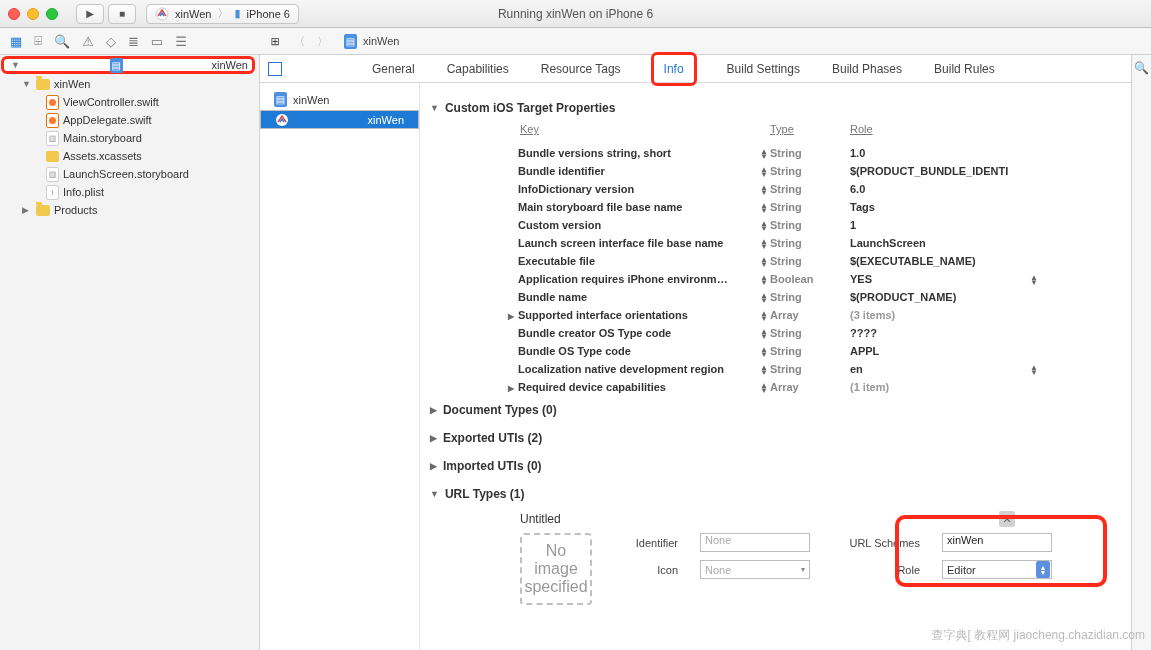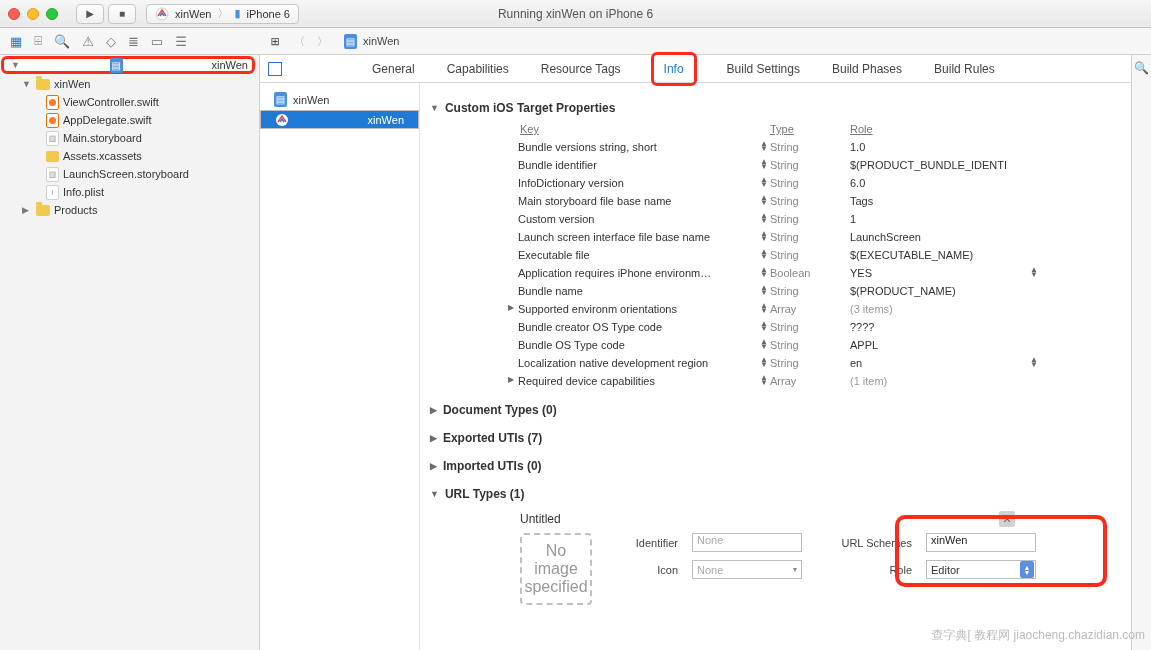--- a/index.html
+++ b/index.html
@@ -56,34 +56,34 @@
 .content { flex: 1; overflow: auto; padding: 8px 10px 20px 10px; }
 .section { margin: 6px 0; }
 .section-hdr { display: flex; align-items: center; gap: 6px; font-size: 12px; font-weight: 600; color: #333; padding: 4px 0; }
 .section-hdr .tri { font-size: 9px; color: #6b6b6b; }
 
 .kv-head { display: flex; padding: 4px 0 6px 90px; font-size: 11px; color: #777; text-decoration: underline; }
 .kv-head .c1 { width: 250px; }
 .kv-head .c2 { width: 80px; }
 .kv-head .c3 { width: 180px; }
 
-.kv-row { display: flex; align-items: flex-start; padding-left: 78px; height: 18px; font-size: 11px; }
+.kv-row { display: flex; align-items: flex-end; padding-left: 78px; height: 18px; font-size: 11px; font-weight: bold; }
 .kv-row .tri { width: 10px; font-size: 8px; color: #6b6b6b; }
 .kv-row .key { width: 240px; overflow: hidden; text-overflow: ellipsis; white-space: nowrap; }
 .kv-row .stepper { width: 12px; color: #666; font-size: 8px; line-height: 5px; display:flex; flex-direction:column; align-items:center; }
 .kv-row .type { width: 80px; color: #888; }
 .kv-row .val { width: 180px; color: #333; overflow: hidden; white-space: nowrap; }
 .kv-row .stepper2 { width: 12px; color: #666; font-size: 8px; line-height:5px; display:flex; flex-direction:column; }
 
 
 .url-entry { margin: 6px 0 0 90px; }
 .url-fields { display: flex; gap: 24px; margin-top: 6px; position: relative; }
 .img-well { width: 72px; height: 72px; border: 2px dashed #c0c0c0; border-radius: 4px; display:flex; align-items:center; justify-content:flex-end; text-align:center; font-size:16px; color:#999; margin-left: 0px; }
 .field-col { display: flex; flex-direction: column; gap: 8px; }
-.field-row { display: flex; align-items: center; gap: 14px; font-size: 11px; }
+.field-row { display: flex; align-items: center; gap: 22px; font-size: 11px; }
 .field-row label { width: 62px; text-align: right; color: #444; }
 .txt { border: 1px solid #bdbdbd; height: 19px; padding: 0 4px; font-size: 11px; background:#fff; color:#aaa; }
 .txt.filled { color:#222; }
 .sel { border: 1px solid #bdbdbd; height: 19px; font-size:11px; background:#fff; display:flex; align-items:center; padding:0 4px; justify-content:space-between; }
 .bluecap { background:#5b8fe0; color:#fff; width:14px; height:17px; display:flex; flex-direction:column; align-items:center; justify-content:center; font-size:7px; line-height:5px; margin-right:-3px; border-radius:2px; }
 .delete-badge { width:16px; height:16px; background:#d1d1d1; color:#666; display:flex; align-items:center; justify-content:center; font-size:11px; border-radius:2px; }
 .red-box2 { position:absolute; border: 4px solid #ff2a1a; border-radius: 10px; left: 375px; top: -18px; width: 212px; height: 72px; pointer-events:none; }
 
 
 .blue-doc { width:13px; height:15px; background:#4a90e2; color:#fff; border-radius:2px; display:inline-flex; align-items:center; justify-content:center; font-size:10px; }
@@ -324,21 +324,21 @@
                 <span class="key">Bundle name</span>
                 <span class="stepper">
                   <span>▲</span>
                   <span>▼</span>
                 </span>
                 <span class="type">String</span>
                 <span class="val" style="">$(PRODUCT_NAME)</span>
               </div>
               <div class="kv-row">
                 <span class="tri">▶</span>
-                <span class="key">Supported environm orientations</span>
+                <span class="key">Supported interface orientations</span>
                 <span class="stepper">
                   <span>▲</span>
                   <span>▼</span>
                 </span>
                 <span class="type">Array</span>
                 <span class="val" style="color:#999">(3 items)</span>
               </div>
               <div class="kv-row">
                 <span class="tri"></span>
                 <span class="key">Bundle creator OS Type code</span>
@@ -388,21 +388,21 @@
 
         <div class="section">
           <div class="section-hdr">
             <span class="tri">▶</span>
             <span>Document Types (0)</span>
           </div>
         </div>
         <div class="section">
           <div class="section-hdr">
             <span class="tri">▶</span>
-            <span>Exported UTIs (7)</span>
+            <span>Exported UTIs (2)</span>
           </div>
         </div>
         <div class="section">
           <div class="section-hdr">
             <span class="tri">▶</span>
             <span>Imported UTIs (0)</span>
           </div>
         </div>
 
         <div class="section">

